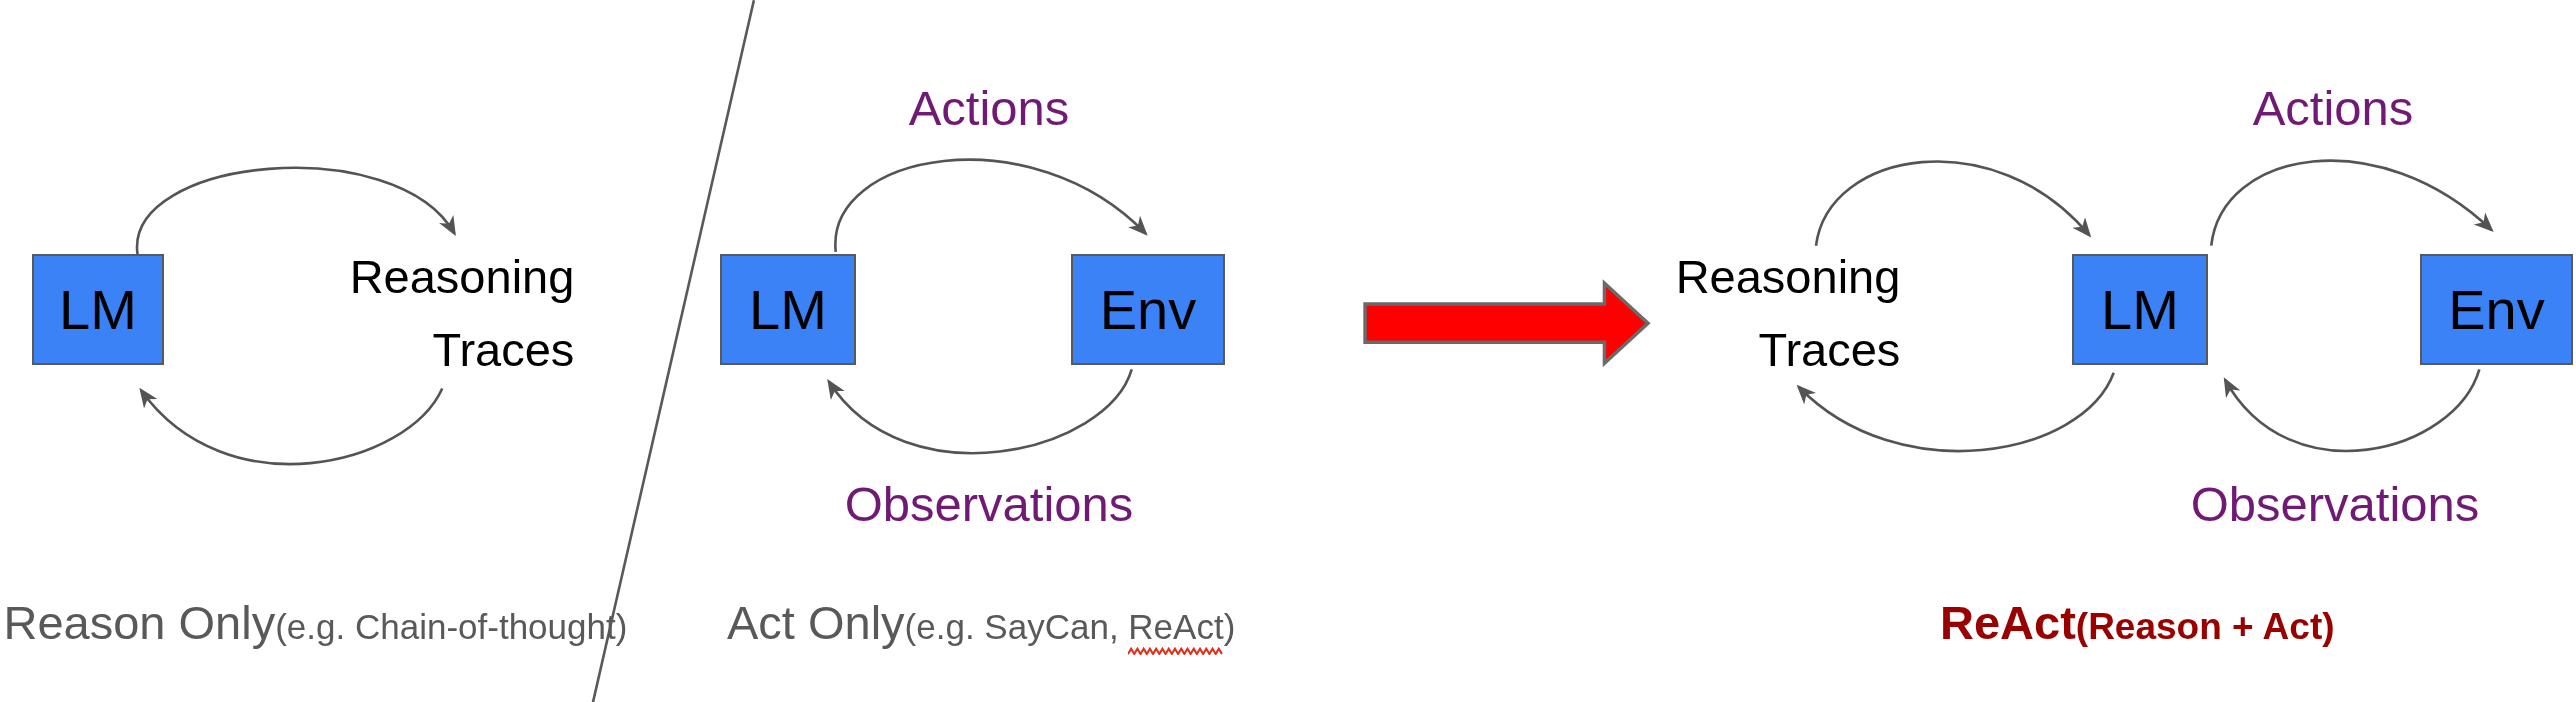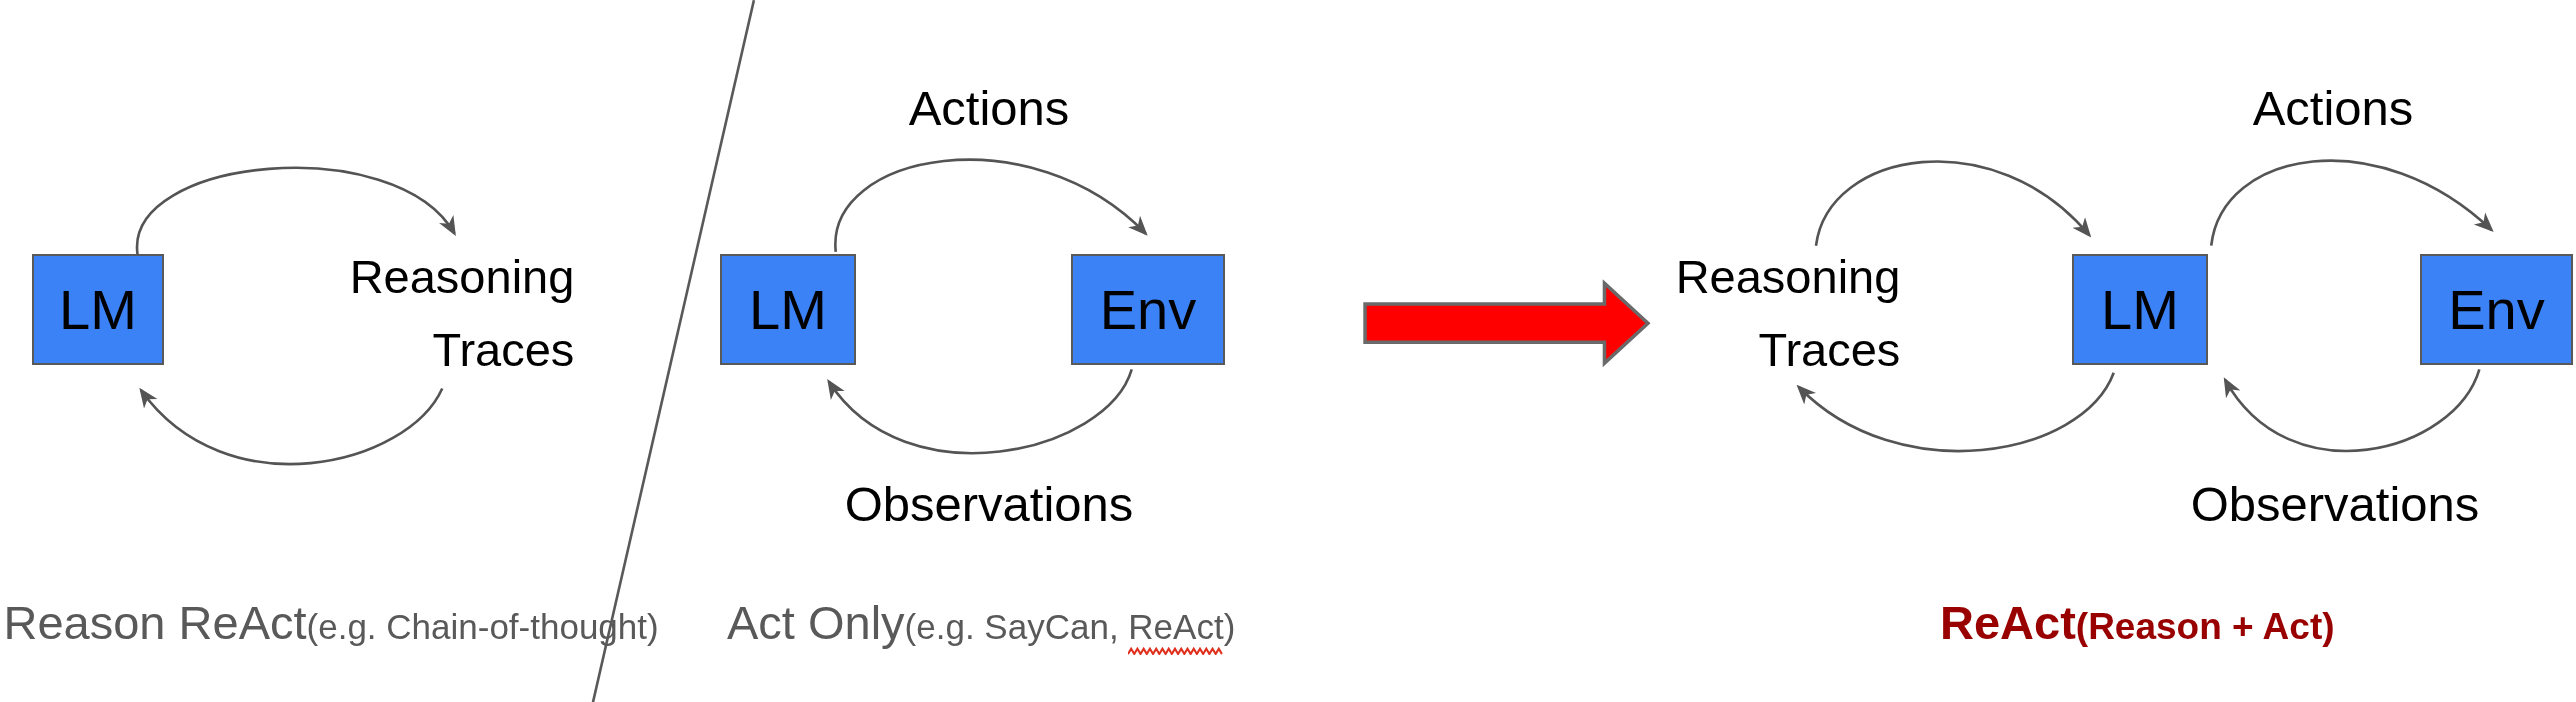--- a/index.html
+++ b/index.html
@@ -34,21 +34,21 @@
     font-size: 47px;
     line-height: 73px;
     color: #000000;
     white-space: nowrap;
   }
   .edge-label {
     position: absolute;
     transform: translateX(-50%);
     font-size: 49px;
     line-height: 1;
-    color: #000000;
+    color: #701a75;
     white-space: nowrap;
   }
   .caption {
     position: absolute;
     font-size: 47px;
     line-height: 1;
     color: #595959;
     white-space: nowrap;
   }
   .caption .note { font-size: 35px; margin-left: 0; }
@@ -93,21 +93,21 @@
   <div class="node" style="left:32px; top:254px; width:132px; height:111px;">
     <span>LM</span>
   </div>
 
   <div class="concept" style="left:462px; top:240px;">
     <div>Reasoning</div>
     <div>Traces</div>
   </div>
 
   <div class="caption" style="left:3.5px; top:599px;">
-    <span>Reason ReAct</span><span class="note">(e.g. Chain-of-thought)</span>
+    <span>Reason Only</span><span class="note">(e.g. Chain-of-thought)</span>
   </div>
 
   <div class="edge-label" style="left:989px; top:84px;">Actions</div>
 
   <div class="node" style="left:720px; top:254px; width:136px; height:111px;">
     <span>LM</span>
   </div>
 
   <div class="node" style="left:1071px; top:254px; width:154px; height:111px;">
     <span>Env</span>

